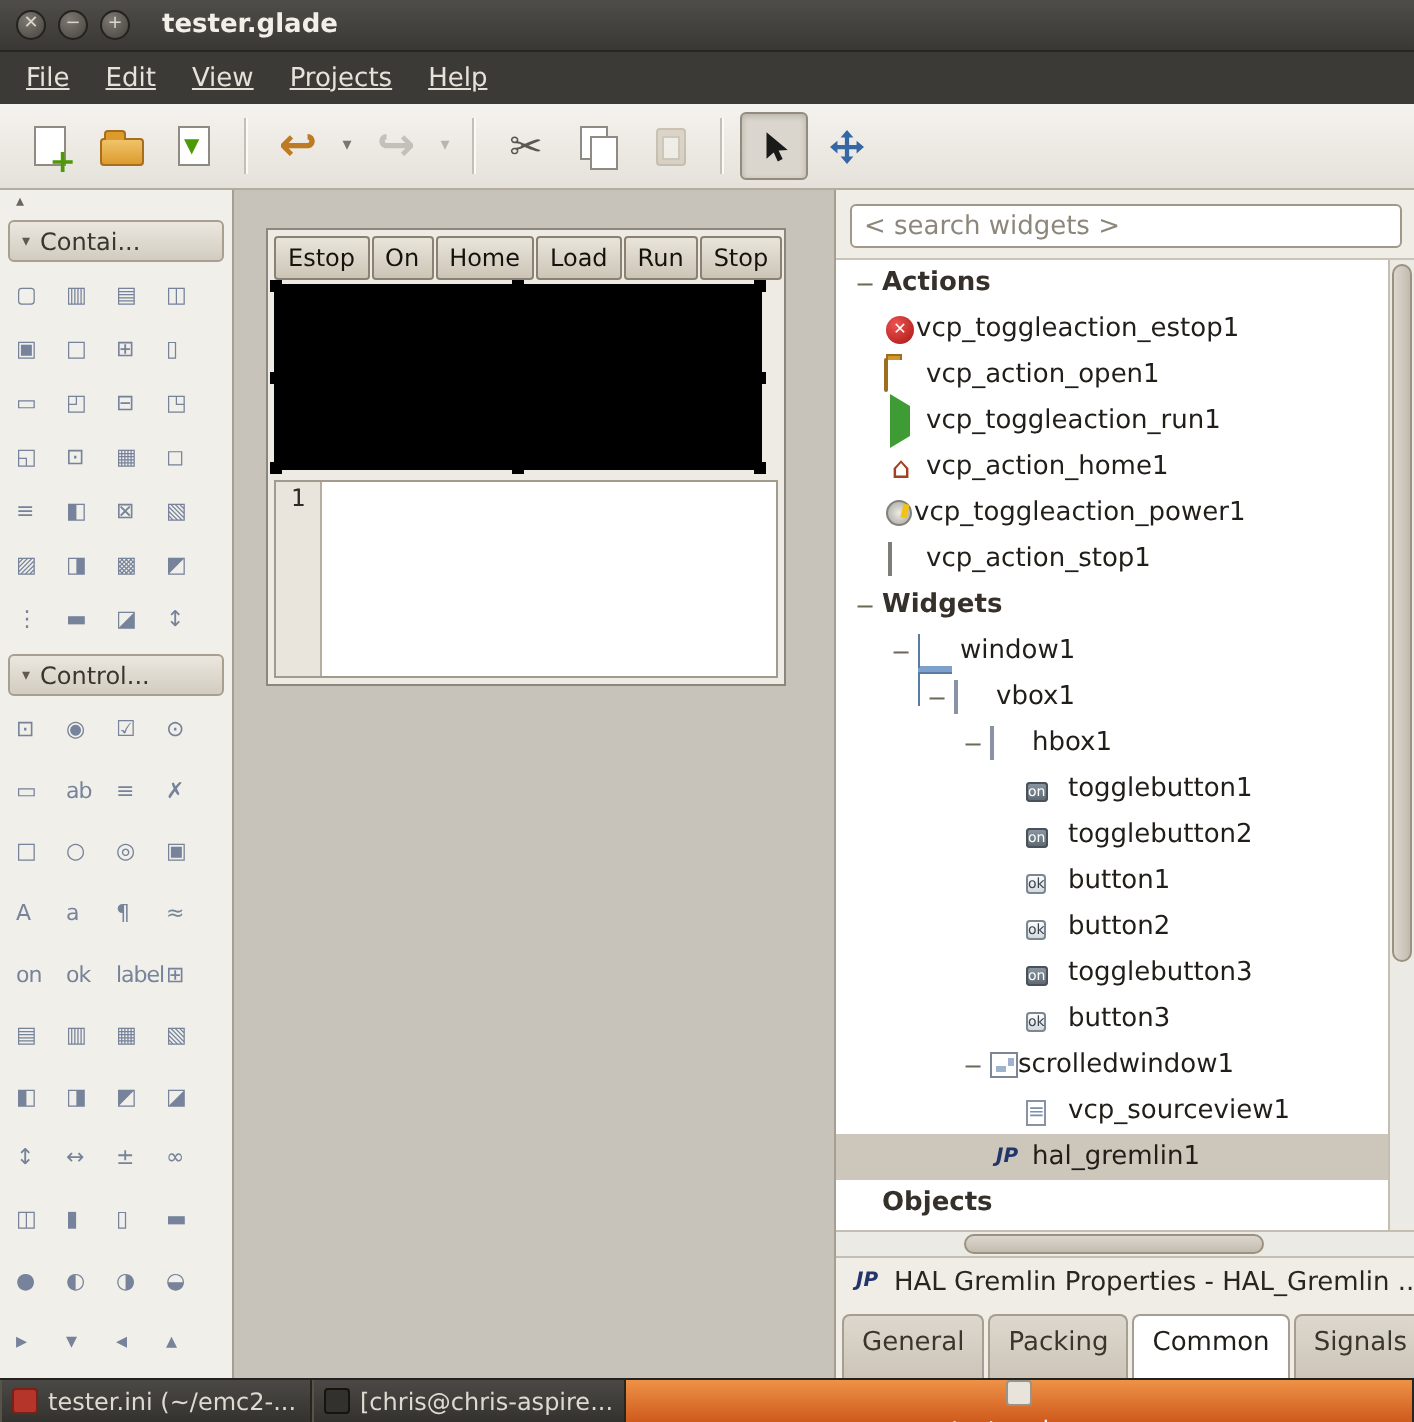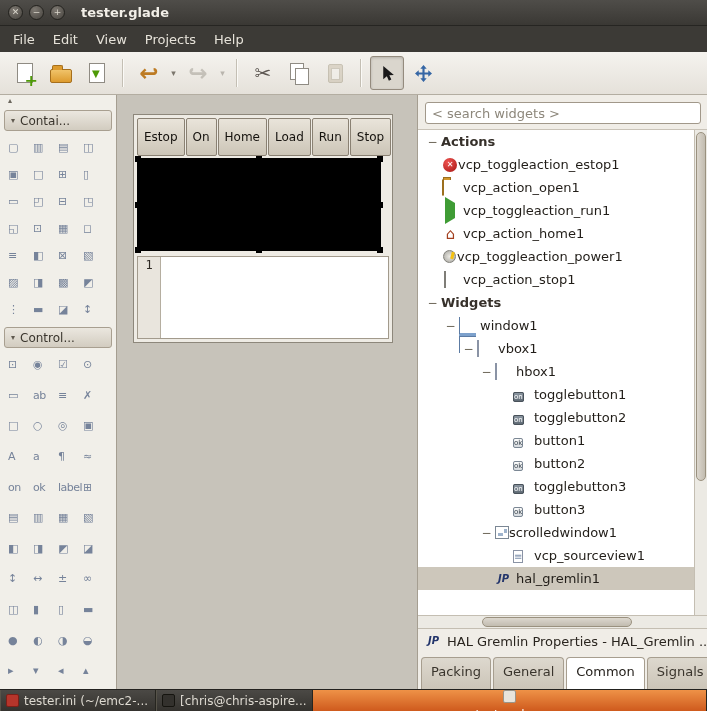--- a/index.html
+++ b/index.html
@@ -10,21 +10,21 @@
   
   .titlebar{height:26px;background:linear-gradient(#4f4d49,#3a3834);border-bottom:1px solid #262522;
             display:flex;align-items:center;padding:0 8px;gap:6px;}
   .winbtn{width:15px;height:15px;border-radius:50%;flex:none;
           background:radial-gradient(circle at 35% 30%,#7d7871,#46433e);
           border:1px solid #23221e;color:#d9d5cb;font-size:9px;line-height:12px;text-align:center;}
   .title{color:#f2efe8;font-weight:bold;font-size:13px;margin-left:10px;}
 
   
   .menubar{height:26px;background:#3c3a36;display:flex;align-items:center;padding:0 4px;}
-  .menu-item{color:#e6e2d9;font-size:13px;padding:3px 9px;}
+  .menu-item{color:#e6e2d9;font-size:13px;padding:3px 9px;text-decoration:underline;}
 
   
   .toolbar{height:43px;background:linear-gradient(#f5f3ef,#e5e1da);border-bottom:1px solid #b3ada1;
            display:flex;align-items:center;padding:0 8px;gap:2px;}
   .tbtn{width:34px;height:34px;display:flex;align-items:center;justify-content:center;
         border-radius:3px;position:relative;flex:none;}
   .tbtn.disabled{opacity:.42;}
   .tbtn.pressed{background:#dad6cd;border:1px solid #948b7e;box-shadow:inset 0 1px 3px rgba(0,0,0,.18);}
   .dd{width:11px;color:#7b766c;font-size:9px;text-align:center;flex:none;}
   .dd::before{content:"▾";}
@@ -60,21 +60,21 @@
   .pal-header .arr{font-size:8px;color:#5f594f;flex:none;}
   .pal-header .arr::before{content:"▾";}
   .pal-grid{display:grid;grid-template-columns:repeat(4,1fr);row-gap:11px;padding:6px 8px;overflow:hidden;}
   .pal-grid.grow{flex:1;}
   .picon{font-size:11px;color:#76839a;height:16px;line-height:16px;overflow:hidden;letter-spacing:-.5px;}
 
   
   .canvas{flex:1;background:#c7c3ba;position:relative;}
   .design{position:absolute;left:16px;top:19px;width:260px;height:229px;background:#eeebe4;
           border:1px solid #8d877b;padding:3px;display:flex;flex-direction:column;}
-  .design-toolbar{display:flex;gap:1px;height:38px;flex:none;}
+  .design-toolbar{display:flex;gap:1px;height:22px;flex:none;}
   .dbtn{flex:1 1 auto;display:flex;align-items:center;justify-content:center;padding:0 6px;font-size:12px;
         color:#15120e;background:linear-gradient(#e9e4da,#ccc5b7);border:1px solid #8a8173;border-radius:2px;white-space:nowrap;}
   .design-black{position:relative;margin-top:2px;height:93px;width:calc(100% - 8px);background:#000;flex:none;}
   .handle{position:absolute;width:6px;height:6px;background:#000;}
   .h-tl{left:-2px;top:-2px;} .h-tr{right:-2px;top:-2px;} .h-bl{left:-2px;bottom:-2px;} .h-br{right:-2px;bottom:-2px;}
   .h-tm{left:50%;top:-2px;transform:translateX(-50%);} .h-bm{left:50%;bottom:-2px;transform:translateX(-50%);}
   .h-ml{left:-2px;top:50%;transform:translateY(-50%);} .h-mr{right:-2px;top:50%;transform:translateY(-50%);}
   .design-source{margin-top:5px;flex:1;display:flex;border:1px solid #a29a8c;background:#fff;}
   .gutter{width:23px;flex:none;background:#e9e5dd;border-right:1px solid #b5aea0;font-size:12px;
           color:#2e2a24;text-align:center;padding-top:1px;font-family:"DejaVu Sans Mono",monospace;}
@@ -426,35 +426,39 @@
           <div class="trow" style="--d:4">
             <span class="exp"></span>
             <span class="ticon"><span class="i-sourceview"></span></span>
             <span class="tlabel">vcp_sourceview1</span>
           </div>
           <div class="trow selected" style="--d:3">
             <span class="exp"></span>
             <span class="ticon i-gremlin"></span>
             <span class="tlabel">hal_gremlin1</span>
           </div>
+          <div class="trow header" style="--d:0">
+            <span class="exp"></span>
+            <span class="tlabel">Objects</span>
+          </div>
         </div>
         <div class="vscroll">
           <div class="vthumb"></div>
         </div>
       </div>
       <div class="hscroll">
         <div class="hthumb"></div>
       </div>
       <div class="props">
         <span class="ticon i-gremlin"></span>
         <span>HAL Gremlin Properties - HAL_Gremlin ...</span>
       </div>
       <div class="tabs">
+        <div class="tab">General</div>
         <div class="tab">Packing</div>
-        <div class="tab">General</div>
         <div class="tab active">Common</div>
         <div class="tab">Signals</div>
       </div>
     </div>
   </div>
 
   <div class="taskbar">
     <div class="task" style="width:156px">
       <span class="task-ic ic-red"></span>
       <span>tester.ini (~/emc2-...</span>

